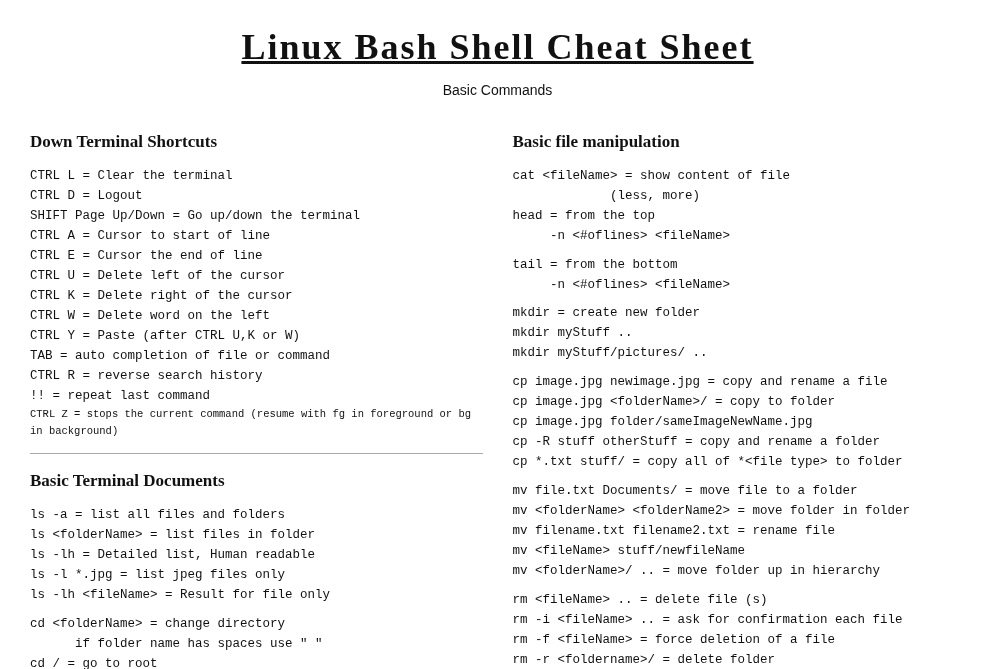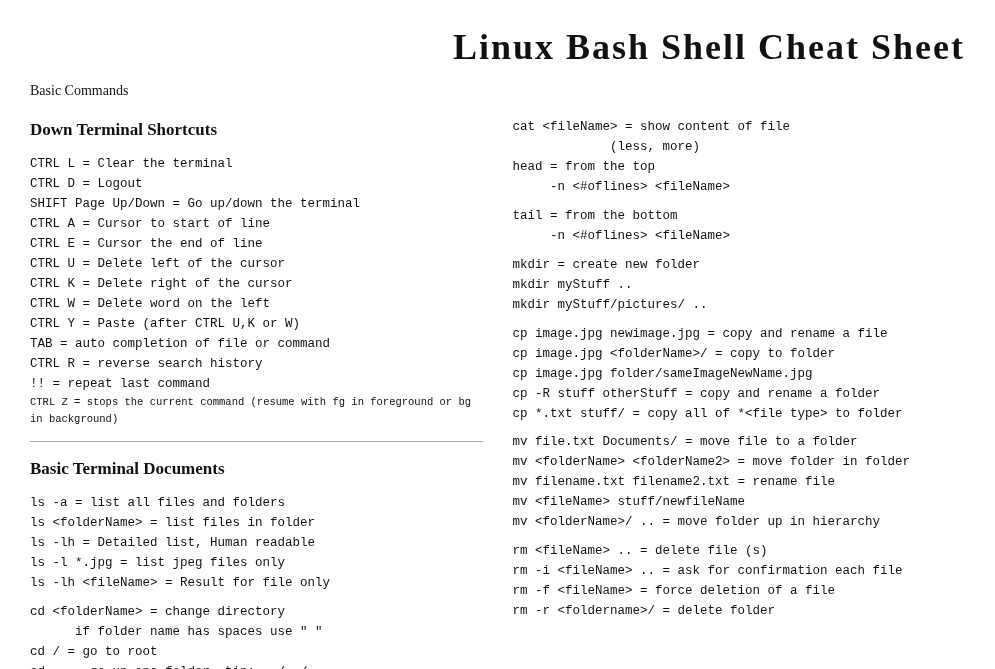--- a/index.html
+++ b/index.html
@@ -5,32 +5,33 @@
     * { box-sizing: border-box; margin: 0; padding: 0; }
     body {
       background: #fff;
       font-family: 'Courier New', Courier, monospace;
       color: #111;
       padding: 20px 30px;
       font-size: 13px;
       line-height: 1.55;
     }
     .page-title {
-      text-align: right;
+      text-align: center;
       font-size: 36px;
       font-weight: bold;
       font-family: Georgia, serif;
       letter-spacing: 2px;
       margin-bottom: 4px;
+      text-decoration: underline;
     }
     .page-subtitle {
-      text-align: left;
+      text-align: center;
       font-size: 14px;
-      font-family: Liberation Serif, serif;
-      margin-bottom: 16px;
+      font-family: Liberation Sans, sans-serif;
+      margin-bottom: 28px;
     }
     .columns {
       display: flex;
       gap: 30px;
     }
     .col {
       flex: 1;
     }
     .section-title {
       font-size: 17px;
@@ -60,15 +61,16 @@
 
   <div class="col">
     <div class="section-title">Down Terminal Shortcuts</div>
     <div class="section-content" id="shortcuts-content"><div>CTRL L = Clear the terminal</div><div>CTRL D = Logout</div><div>SHIFT Page Up/Down = Go up/down the terminal</div><div>CTRL A = Cursor to start of line</div><div>CTRL E = Cursor the end of line</div><div>CTRL U = Delete left of the cursor</div><div>CTRL K = Delete right of the cursor</div><div>CTRL W = Delete word on the left</div><div>CTRL Y = Paste (after CTRL U,K or W)</div><div>TAB = auto completion of file or command</div><div>CTRL R = reverse search history</div><div>!! = repeat last command</div><div style="font-size: 10.5px;">CTRL Z = stops the current command (resume with fg in foreground or bg in background)</div></div>
     <hr class="divider">
     <div class="section-title">Basic Terminal Documents</div>
     <div class="section-content" id="navigation-content"><div>ls -a = list all files and folders</div><div>ls &lt;folderName&gt; = list files in folder</div><div>ls -lh = Detailed list, Human readable</div><div>ls -l *.jpg = list jpeg files only</div><div>ls -lh &lt;fileName&gt; = Result for file only</div><div style="line-height: 0.7;">&nbsp;</div><div>cd &lt;folderName&gt; = change directory</div><div>      if folder name has spaces use " "</div><div>cd / = go to root</div><div>cd .. = go up one folder, tip: ../../..</div></div>
   </div>
 
   <div class="col">
+    <div class="section-title">Basic file manipulation</div>
     <div class="section-content" id="filemanip-content"><div>cat &lt;fileName&gt; = show content of file</div><div>             (less, more)</div><div>head = from the top</div><div>     -n &lt;#oflines&gt; &lt;fileName&gt;</div><div style="line-height: 0.7;">&nbsp;</div><div>tail = from the bottom</div><div>     -n &lt;#oflines&gt; &lt;fileName&gt;</div><div style="line-height: 0.7;">&nbsp;</div><div>mkdir = create new folder</div><div>mkdir myStuff ..</div><div>mkdir myStuff/pictures/ ..</div><div style="line-height: 0.7;">&nbsp;</div><div>cp image.jpg newimage.jpg = copy and rename a file</div><div>cp image.jpg &lt;folderName&gt;/ = copy to folder</div><div>cp image.jpg folder/sameImageNewName.jpg</div><div>cp -R stuff otherStuff = copy and rename a folder</div><div>cp *.txt stuff/ = copy all of *&lt;file type&gt; to folder</div><div style="line-height: 0.7;">&nbsp;</div><div>mv file.txt Documents/ = move file to a folder</div><div>mv &lt;folderName&gt; &lt;folderName2&gt; = move folder in folder</div><div>mv filename.txt filename2.txt = rename file</div><div>mv &lt;fileName&gt; stuff/newfileName</div><div>mv &lt;folderName&gt;/ .. = move folder up in hierarchy</div><div style="line-height: 0.7;">&nbsp;</div><div>rm &lt;fileName&gt; .. = delete file (s)</div><div>rm -i &lt;fileName&gt; .. = ask for confirmation each file</div><div>rm -f &lt;fileName&gt; = force deletion of a file</div><div>rm -r &lt;foldername&gt;/ = delete folder</div><div style="line-height: 0.7;">&nbsp;</div></div>
   </div>
 </div>
 
 </body></html>

